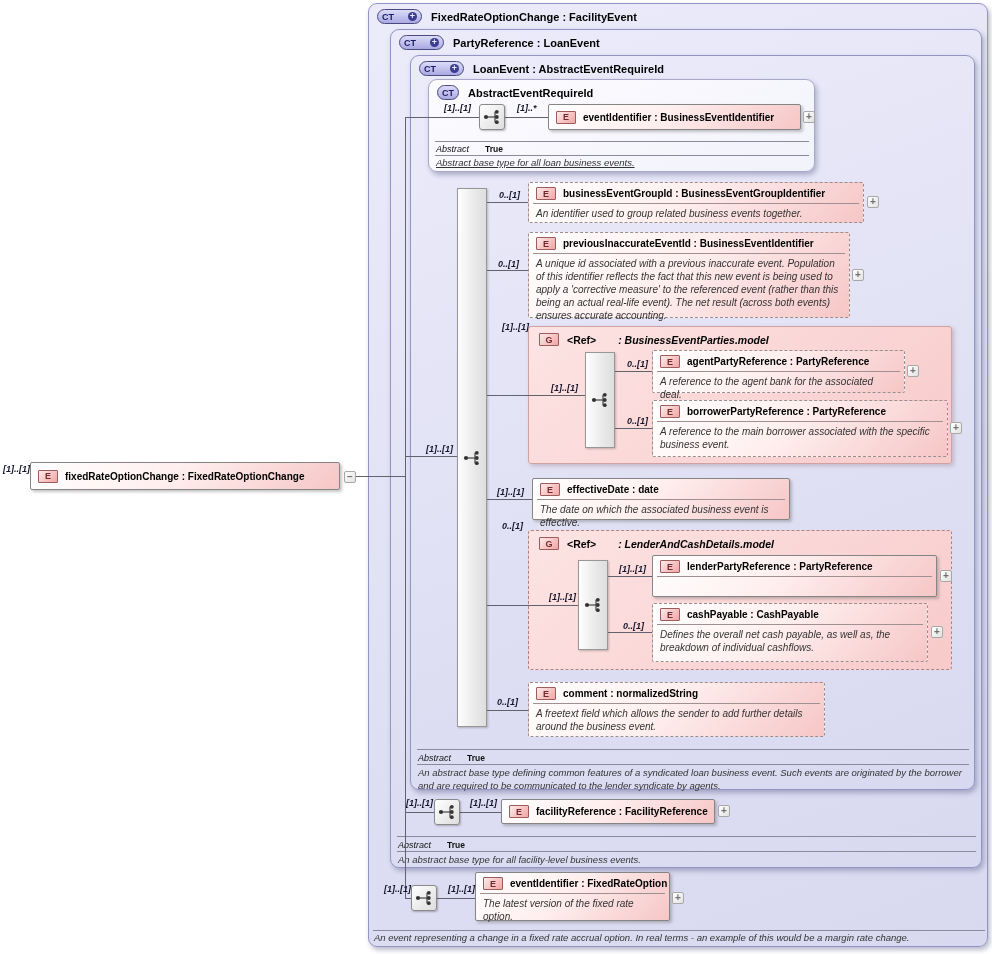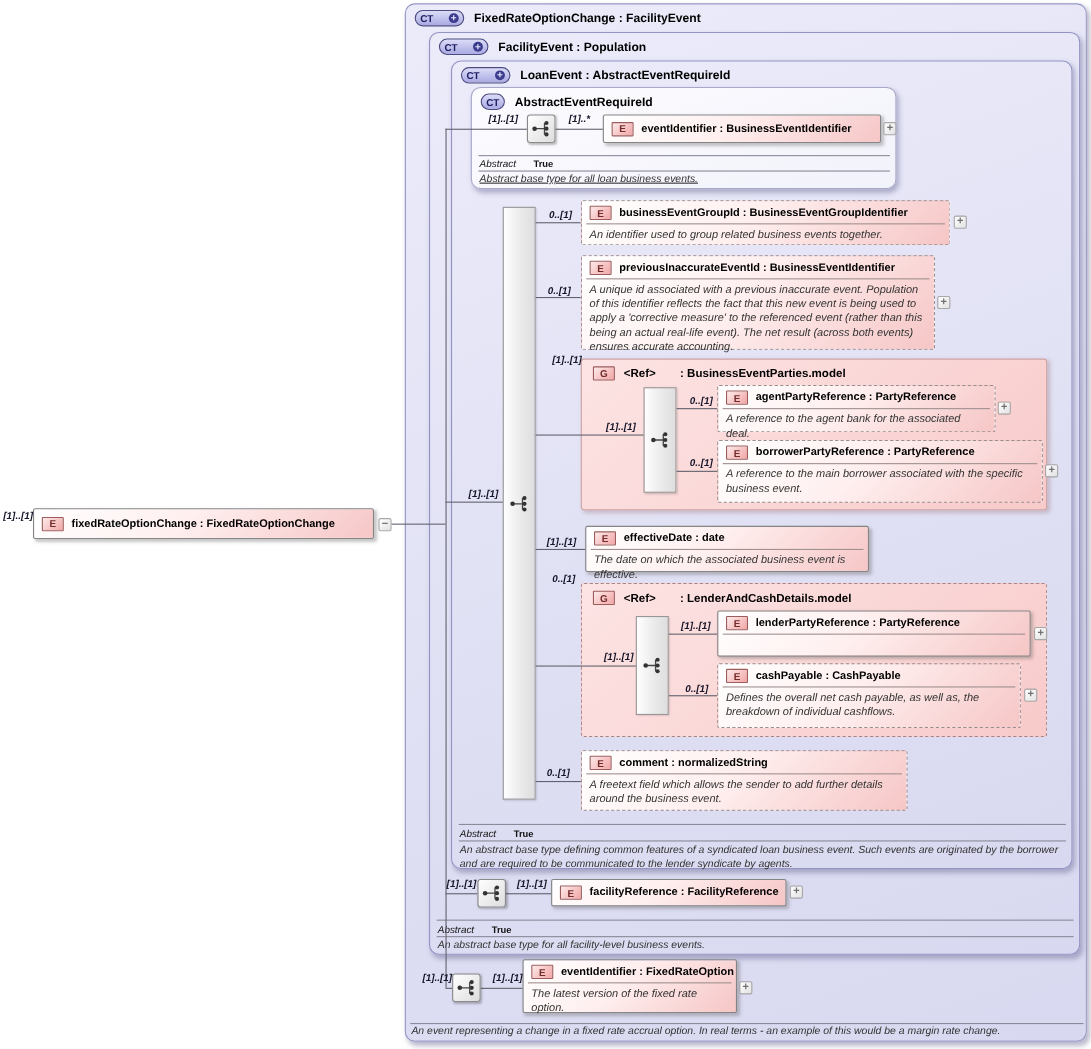--- a/index.html
+++ b/index.html
@@ -64,21 +64,21 @@
   .group {
     position:absolute; border:1px solid #d0a2a2; border-radius:3px;
     background:linear-gradient(140deg,#fde4e4 0%,#f8caca 100%);
     box-shadow:2px 2px 4px rgba(130,85,85,.3); z-index:4;
   }
   .group.dashed { border:1px dashed #ad8484; box-shadow:none; }
   .group-header {
     position:absolute; top:6px; left:10px; display:flex; align-items:center; gap:8px;
     font-size:10.5px; font-weight:bold; color:#000; white-space:nowrap;
   }
-  .group-type { margin-left:14px; }
+  .group-type { margin-left:14px;font-style:italic; }
   
   .seqbar {
     position:absolute; border:1px solid #979797; z-index:4;
     background:linear-gradient(90deg,#fefefe 0%,#e9e9e9 60%,#dedede 100%);
     display:flex; align-items:center; justify-content:center;
     box-shadow:1px 1px 2px rgba(0,0,0,.22);
   }
   .seqicon {
     position:absolute; width:26px; height:26px; border:1px solid #8a8a8a; border-radius:3px;
     background:linear-gradient(135deg,#ffffff 0%,#dddddd 100%);
@@ -113,21 +113,21 @@
     <div class="rule" style="left:4px;top:926px;width:612px;"></div>
     <div class="box-desc" style="left:5px;top:888px;width:610px;margin-top:40px;">An event representing a change in a fixed rate accrual option. In real terms - an example of this would be a margin rate change.</div>
   </div>
 
   <div class="box" style="left:390px;top:29px;width:592px;height:839px;">
     <div class="box-header">
       <span class="ct-icon">
           <span>CT</span>
           <span class="ct-plus">+</span>
         </span>
-      <span>FacilityEvent : Population</span>
+      <span>PartyReference : LoanEvent</span>
     </div>
     <div class="rule" style="left:6px;top:806px;width:579px;"></div>
     <div class="abstract-row" style="left:7px;top:810px;">
       <span class="a-label">Abstract</span><span class="a-value">True</span>
     </div>
     <div class="rule" style="left:6px;top:821px;width:579px;"></div>
     <div class="box-desc" style="left:7px;top:824px;width:575px;">An abstract base type for all facility-level business events.</div>
   </div>
 
   <div class="box" style="left:410px;top:55px;width:565px;height:735px;">

